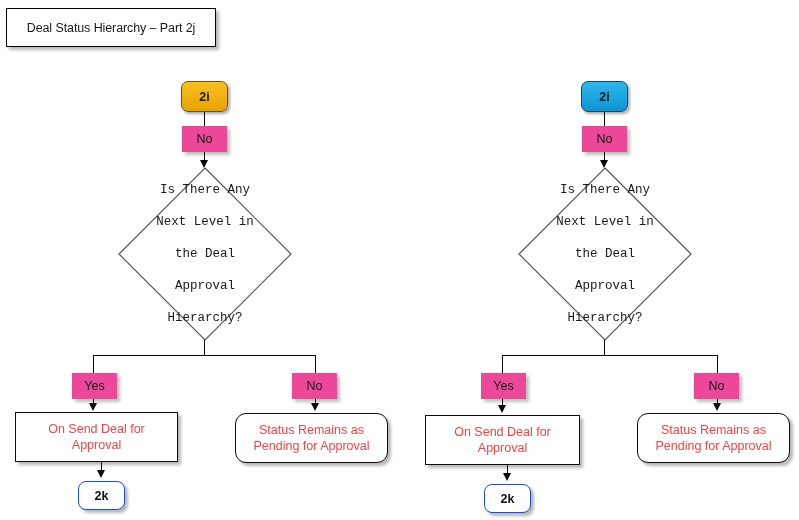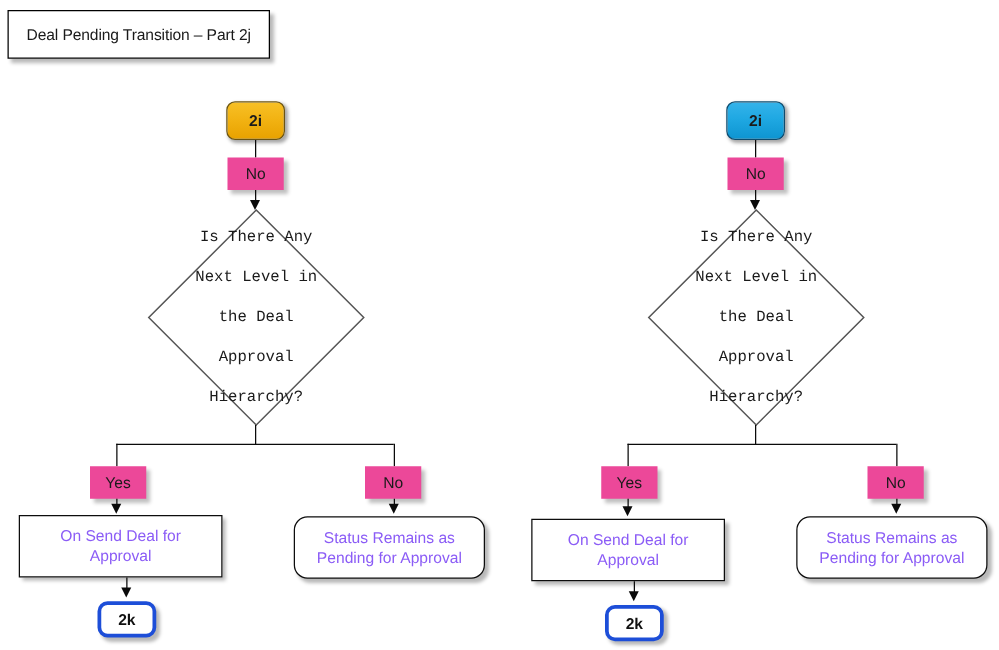--- a/index.html
+++ b/index.html
@@ -111,32 +111,32 @@
     position: absolute;
     background: #ffffff;
     border: 1px solid #0d0d0d;
     box-shadow: 3px 3px 3px rgba(0,0,0,0.28);
     display: flex;
     align-items: center;
     justify-content: center;
     text-align: center;
     font-size: 12.5px;
     line-height: 16px;
-    color: #8b5cf6;
+    color: #ef4444;
     box-sizing: border-box;
   }
   .proc-box.rounded { border-radius: 11px; }
 
   
   .ref-box {
     position: absolute;
     width: 47px;
     height: 29px;
     background: #ffffff;
-    border: 3px solid #1d4ed8;
+    border: 1px solid #1d4ed8;
     border-radius: 8px;
     box-shadow: 3px 3px 3px rgba(0,0,0,0.28);
     display: flex;
     align-items: center;
     justify-content: center;
     font-size: 12.5px;
     font-weight: bold;
     color: #101010;
     box-sizing: border-box;
   }
@@ -160,21 +160,21 @@
     border-right: 4.5px solid transparent;
     border-top: 8px solid #0a0a0a;
   }
 </style>
 </head>
 <body>
 
 <div id="canvas">
 
   <div class="title-box">
-    <span>Deal Pending Transition – Part 2j</span>
+    <span>Deal Status Hierarchy – Part 2j</span>
   </div>
 
   <div class="conn-node orange" style="left:181px; top:81px;">
     <span>2i</span>
   </div>
 
   <div class="line-v" style="left:204px; top:112px; height:14px;"></div>
 
   <div class="edge-label" style="left:182px; top:126px; width:45px; height:26px;">
     <span>No</span>

